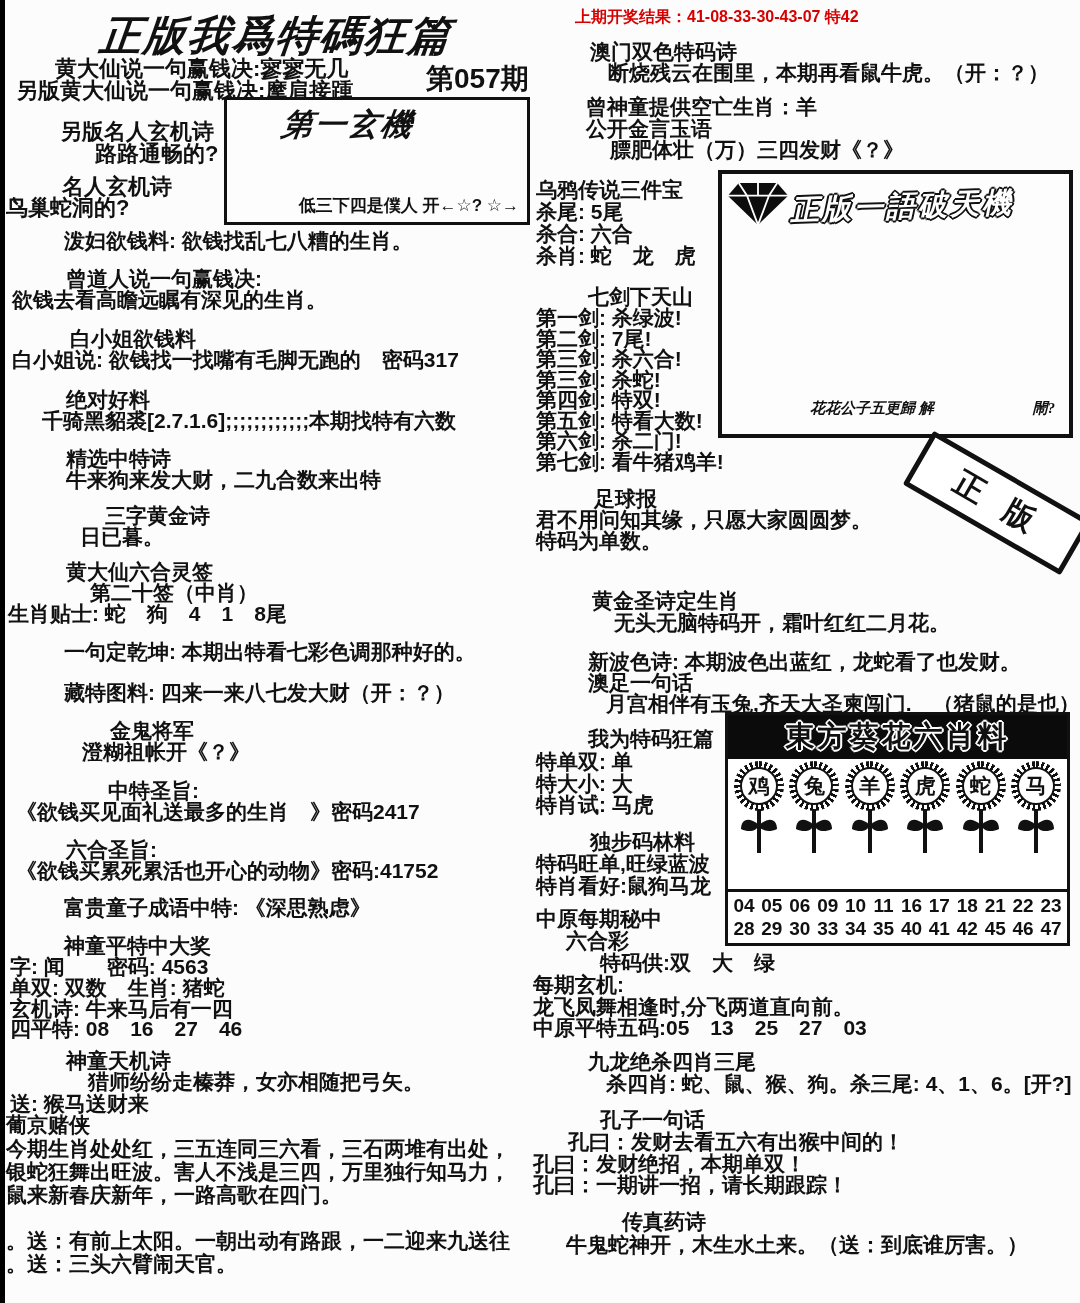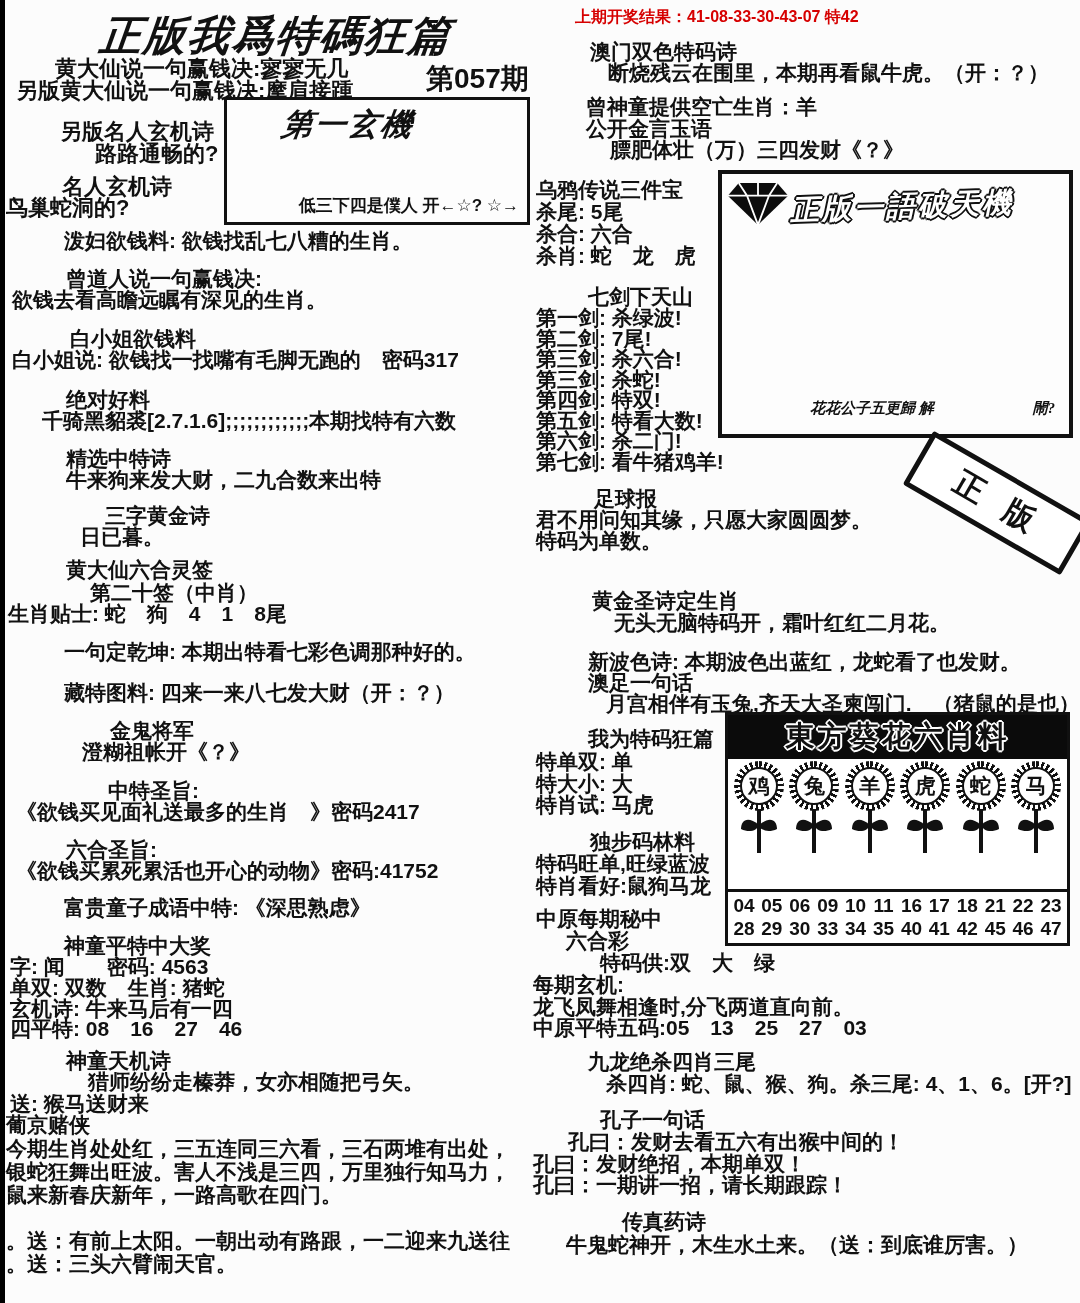--- a/index.html
+++ b/index.html
@@ -110,21 +110,21 @@
 
   <div class="t fs21" style="left:66px;top:389px;">绝对好料</div>
   <div class="t fs21" style="left:42px;top:410px;">千骑黑貂裘[2.7.1.6];;;;;;;;;;;;本期找特有六数</div>
 
   <div class="t fs21" style="left:66px;top:448px;">精选中特诗</div>
   <div class="t fs21" style="left:66px;top:469px;">牛来狗来发大财，二九合数来出特</div>
 
   <div class="t fs21" style="left:105px;top:505px;">三字黄金诗</div>
   <div class="t fs21" style="left:80px;top:526px;">日已暮。</div>
 
-  <div class="t fs21" style="left:66px;top:561px;font-family:Liberation Mono, monospace;">黄大仙六合灵签</div>
+  <div class="t fs21" style="left:66px;top:561px;">黄大仙六合灵签</div>
   <div class="t fs21" style="left:90px;top:582px;">第二十签（中肖）</div>
   <div class="t fs21" style="left:8px;top:603px;">生肖贴士: 蛇　狗　4　1　8尾</div>
 
   <div class="t fs21" style="left:64px;top:641px;">一句定乾坤: 本期出特看七彩色调那种好的。</div>
   <div class="t fs21" style="left:64px;top:682px;">藏特图料: 四来一来八七发大财（开：？）</div>
 
   <div class="t fs21" style="left:110px;top:720px;">金鬼将军</div>
   <div class="t fs21" style="left:82px;top:741px;">澄糊祖帐开《？》</div>
 
   <div class="t fs21" style="left:108px;top:780px;">中特圣旨:</div>

